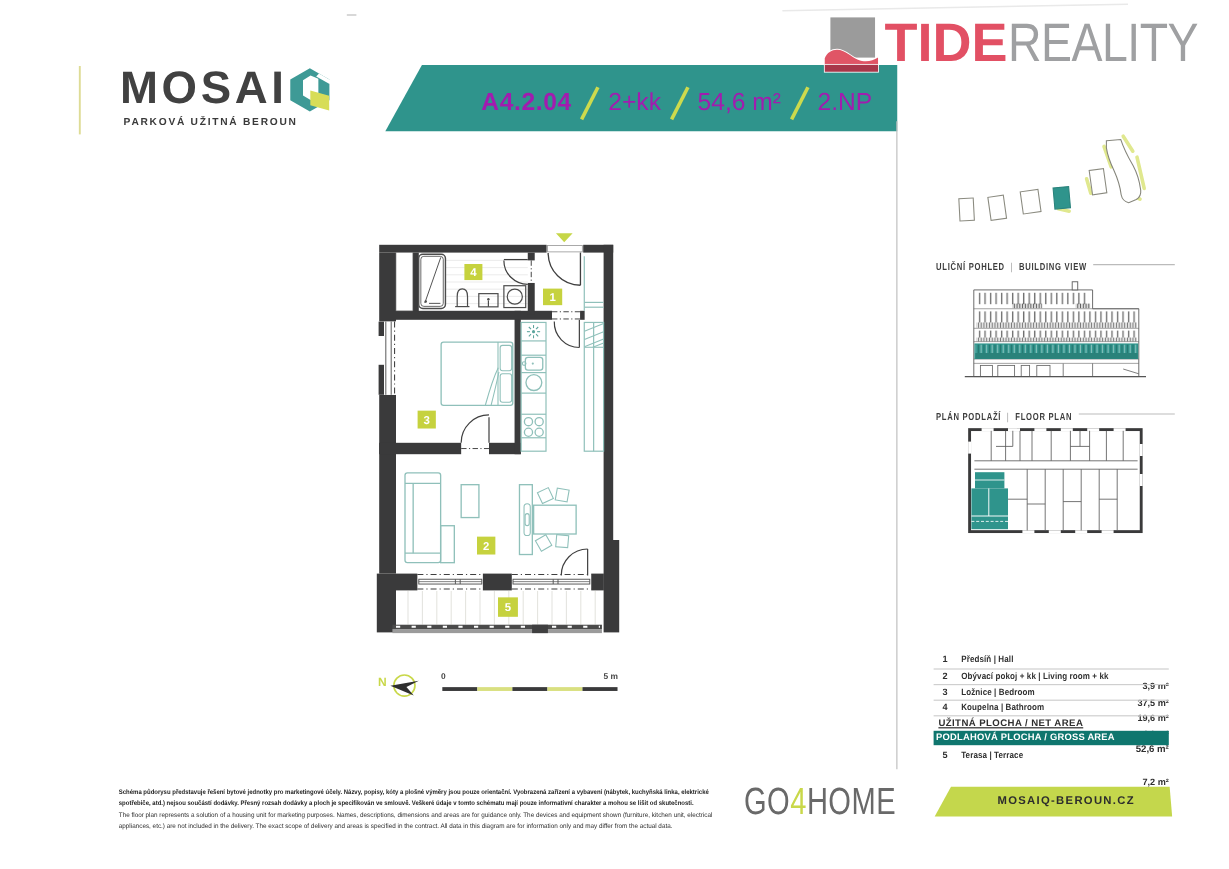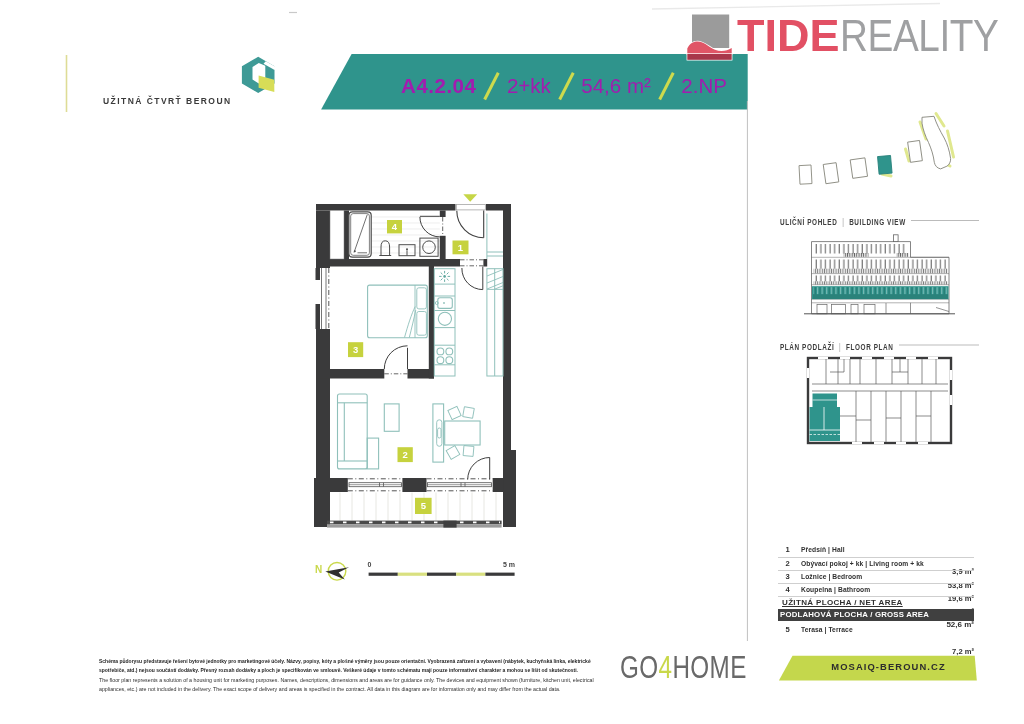--- a/index.html
+++ b/index.html
@@ -465,22 +465,23 @@
       <rect x="397.8" y="572.6" width="29.2" height="3.2" fill="#d9e080"></rect>
       <rect x="427" y="572.6" width="29.2" height="3.2" fill="#3a3a3b"></rect>
       <rect x="456.2" y="572.6" width="29.2" height="3.2" fill="#d9e080"></rect>
       <rect x="485.4" y="572.6" width="29.2" height="3.2" fill="#3a3a3b"></rect>
     </g>
   </g>
 
   <polygon points="792.5,655.7 974.7,655.7 976.8,680.5 778.9,680.5" fill="#c4d74c"></polygon>
 </svg>
 
-
-<div class="abs" style="left:103px;top:96px;font-size:8.5px;line-height:10px;font-weight:700;letter-spacing:1.45px;color:#3a3a3a;">UŽITNÁ ČTVRŤ BEROUN</div>
+<div class="abs" style="left:100px;top:55px;font-size:38px;line-height:38px;letter-spacing:3px;color:#414141;font-weight:700;">MOSAI</div>
+
+<div class="abs" style="left:103px;top:96px;font-size:8.5px;line-height:10px;font-weight:700;letter-spacing:1.45px;color:#3a3a3a;">PARKOVÁ UŽITNÁ BEROUN</div>
 
 <div class="abs" style="left:366px;top:54px;width:396px;height:64px;display:flex;align-items:center;justify-content:center;color:#a21caf;font-size:20.5px;">
   <b style="letter-spacing:0.5px;">A4.2.04</b>
   <div style="width:2.5px;height:30px;background:#cdda4d;transform:rotate(27deg);margin:0 14px;"></div>
   <span>2+kk</span>
   <div style="width:2.5px;height:30px;background:#cdda4d;transform:rotate(27deg);margin:0 14px;"></div>
   <span>54,6 m²</span>
   <div style="width:2.5px;height:30px;background:#cdda4d;transform:rotate(27deg);margin:0 14px;"></div>
   <span>2.NP</span>
 </div>
@@ -496,21 +497,21 @@
 <div class="row" style="top:544.3px;">
       <span class="num">1</span>
       <span class="nm">Předsíň | Hall</span>
       <span class="val">3,9 m²</span>
     </div>
 <div class="divl" style="top:556.6px;"></div>
 
 <div class="row" style="top:558px;">
       <span class="num">2</span>
       <span class="nm">Obývací pokoj + kk | Living room + kk</span>
-      <span class="val">53,8 m²</span>
+      <span class="val">37,5 m²</span>
     </div>
 <div class="divl" style="top:570px;"></div>
 
 <div class="row" style="top:571.4px;">
       <span class="num">3</span>
       <span class="nm">Ložnice | Bedroom</span>
       <span class="val">19,6 m²</span>
     </div>
 <div class="divl" style="top:582.9px;"></div>
 
@@ -519,21 +520,21 @@
       <span class="nm">Koupelna | Bathroom</span>
       <span class="val">4,1 m²</span>
     </div>
 <div class="divl" style="top:596.3px;"></div>
 
 <div class="row" style="top:597.2px;font-weight:700;font-size:8px;padding-left:4px;width:192px;">
       <span style="letter-spacing:0.35px;text-decoration:underline;">UŽITNÁ PLOCHA / NET AREA</span>
       <span class="val">52,6 m²</span>
     </div>
 
-<div class="row" style="top:608.5px;height:12.8px;background:#404040;color:#fff;font-weight:700;font-size:7.8px;padding:0 2px;width:192px;">
+<div class="row" style="top:608.5px;height:12.8px;background:#0f766e;color:#fff;font-weight:700;font-size:7.8px;padding:0 2px;width:192px;">
       <span style="letter-spacing:0.2px;">PODLAHOVÁ PLOCHA / GROSS AREA</span>
       <span class="val">54,6 m²</span>
     </div>
 
 <div class="row" style="top:624.2px;">
       <span class="num">5</span>
       <span class="nm">Terasa | Terrace</span>
       <span class="val">7,2 m²</span>
     </div>
 

